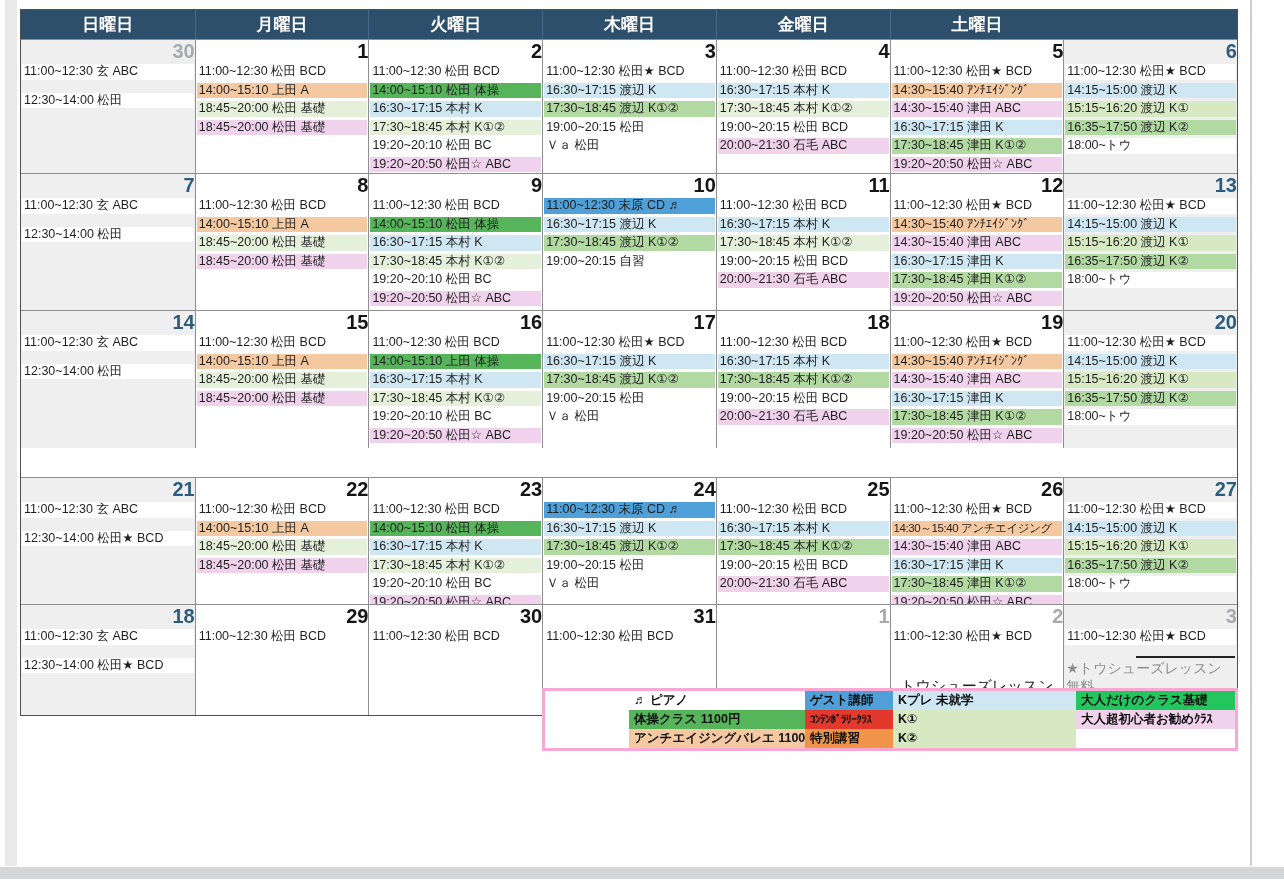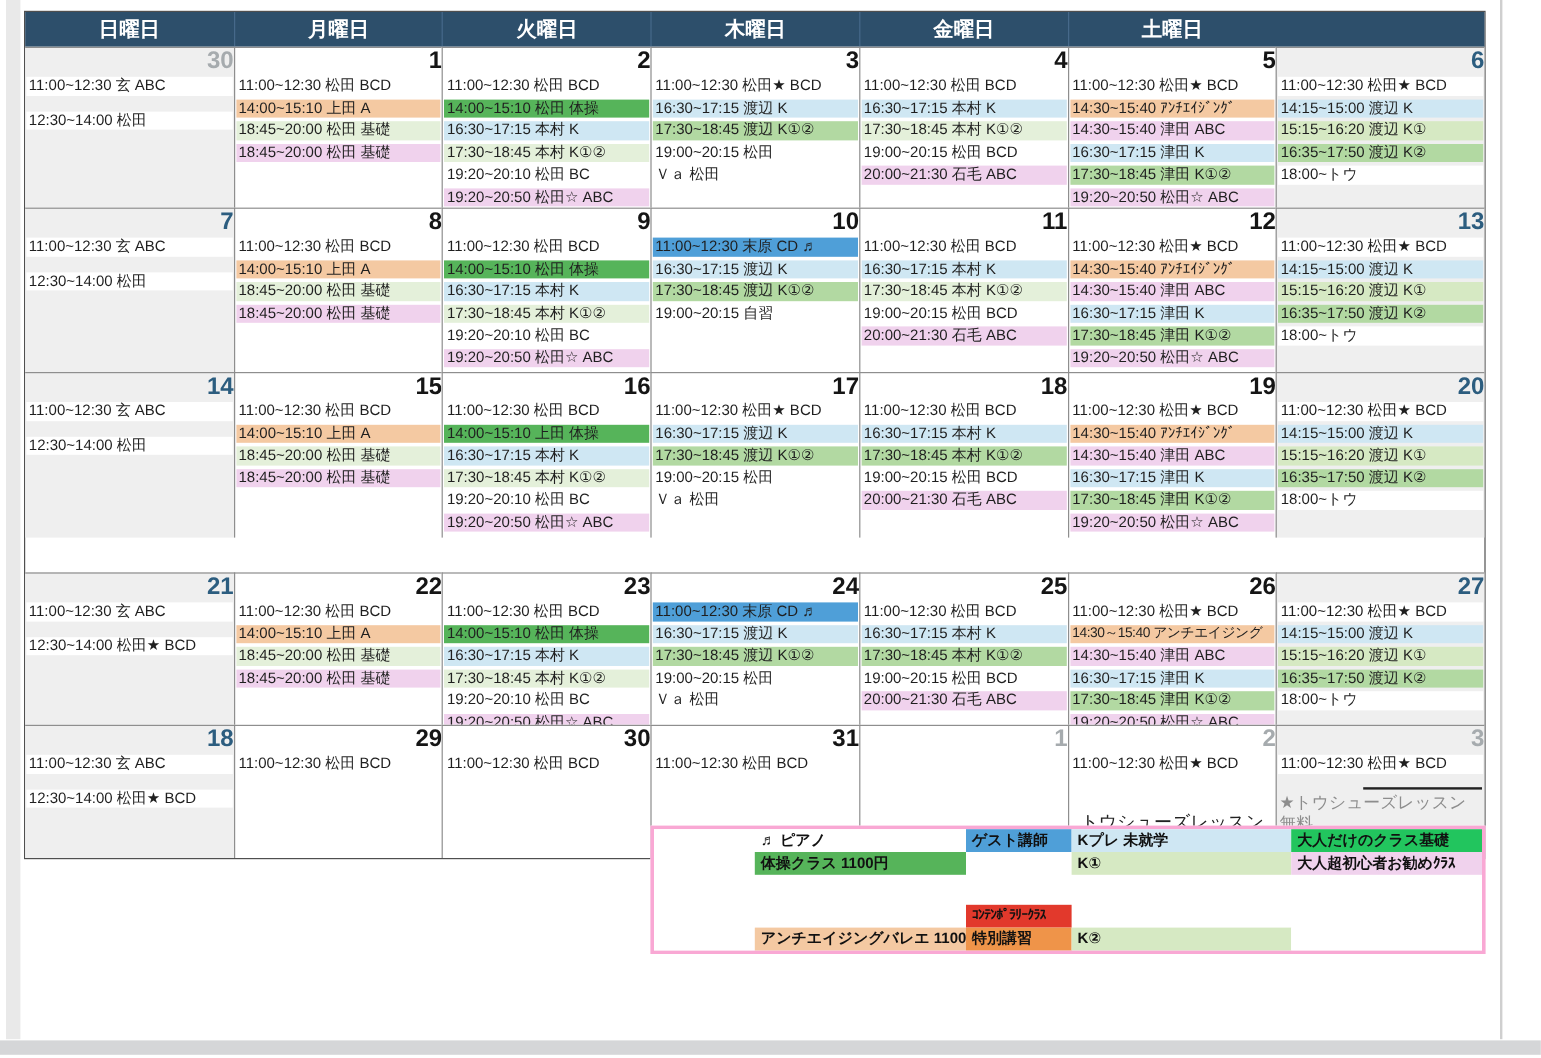--- a/index.html
+++ b/index.html
@@ -345,21 +345,21 @@
     <div class="legend-row">
       <div class="legend-cell" style="background: rgb(255, 255, 255);"></div>
       <div class="legend-cell" style="background: rgb(255, 255, 255);">♬ ピアノ</div>
       <div class="legend-cell" style="background: rgb(79, 159, 216);">ゲスト講師</div>
       <div class="legend-cell" style="background: rgb(207, 231, 243);">Kプレ 未就学</div>
       <div class="legend-cell" style="background: #22c55e;">大人だけのクラス基礎</div>
     </div>
     <div class="legend-row">
       <div class="legend-cell" style="background: rgb(255, 255, 255);"></div>
       <div class="legend-cell" style="background: rgb(86, 180, 90);">体操クラス 1100円</div>
-      <div class="legend-cell small" style="background: rgb(226, 57, 44); margin-top: 44px;">ｺﾝﾃﾝﾎﾟﾗﾘｰｸﾗｽ</div>
+      <div class="legend-cell small" style="background: rgb(226, 57, 44);">ｺﾝﾃﾝﾎﾟﾗﾘｰｸﾗｽ</div>
       <div class="legend-cell" style="background: rgb(214, 233, 195);">K①</div>
       <div class="legend-cell" style="background: rgb(240, 210, 237);">大人超初心者お勧めｸﾗｽ</div>
     </div>
     <div class="legend-row">
       <div class="legend-cell" style="background: rgb(255, 255, 255);"></div>
       <div class="legend-cell" style="background: rgb(244, 201, 162);">アンチエイジングバレエ 1100円</div>
       <div class="legend-cell" style="background: rgb(239, 148, 73);">特別講習</div>
       <div class="legend-cell" style="background: rgb(214, 233, 195);">K②</div>
       <div class="legend-cell" style="background: rgb(255, 255, 255);"></div>
     </div>

